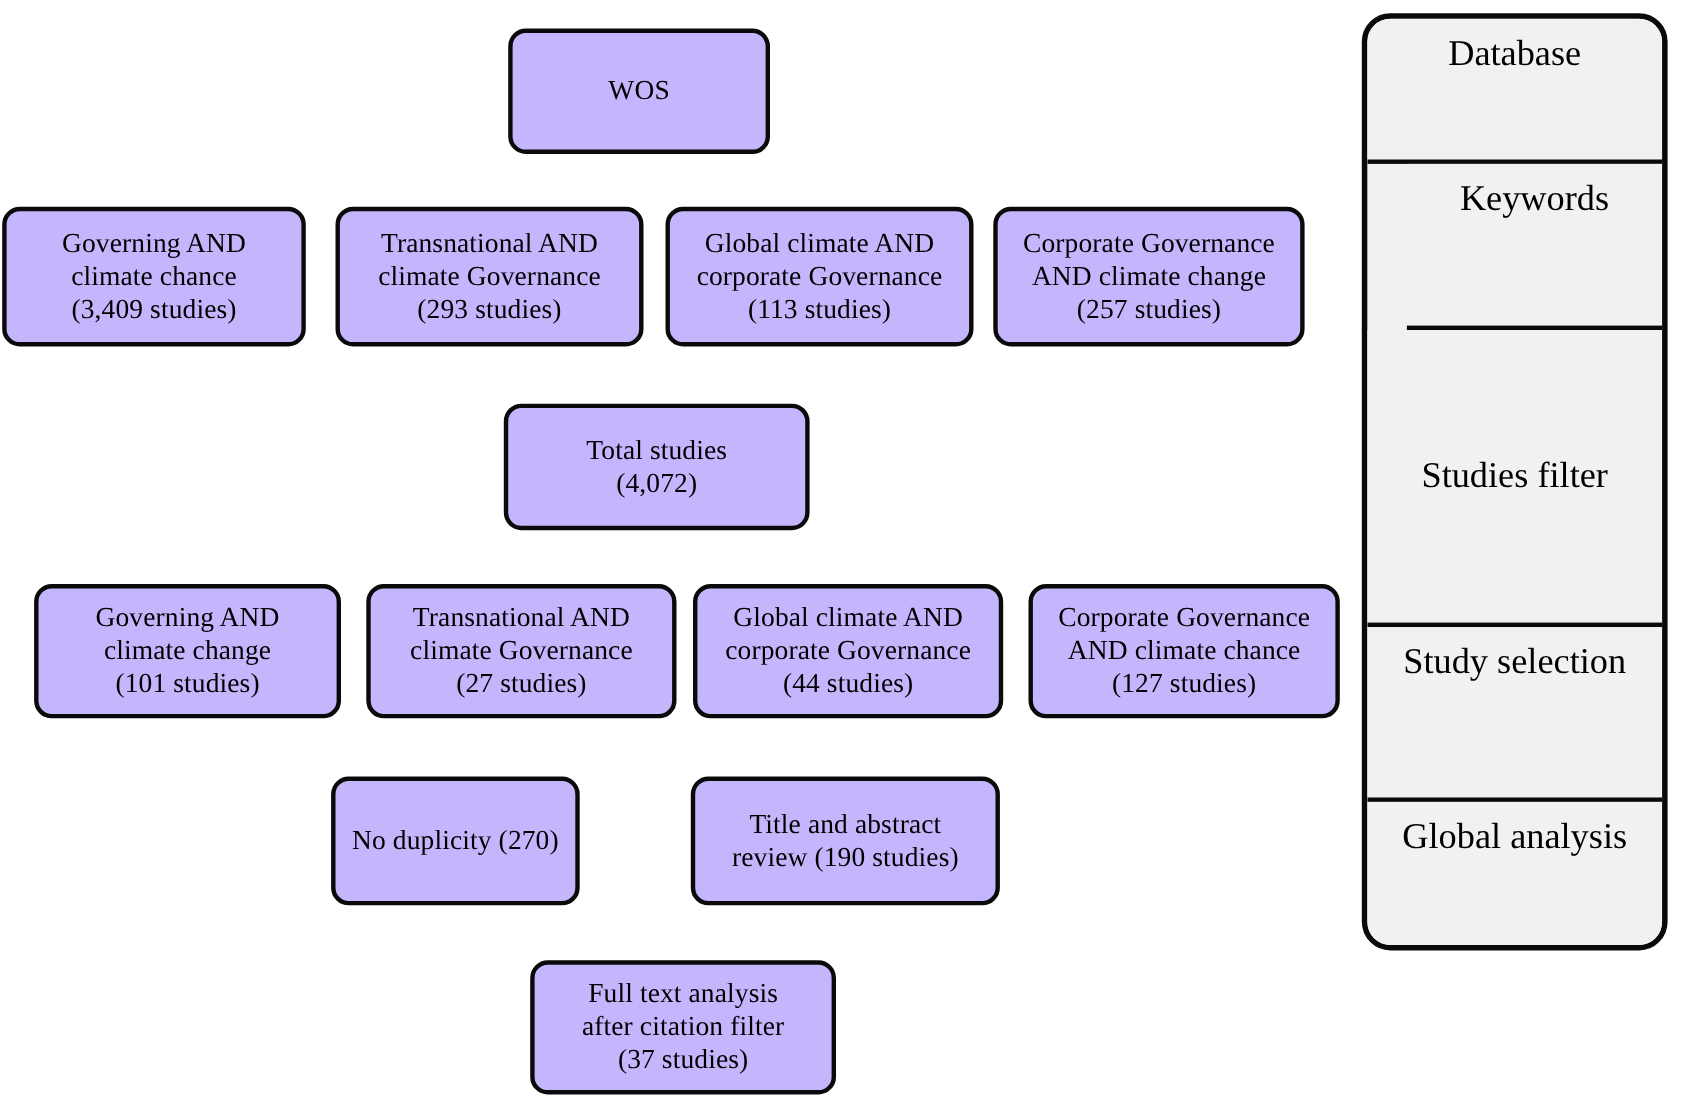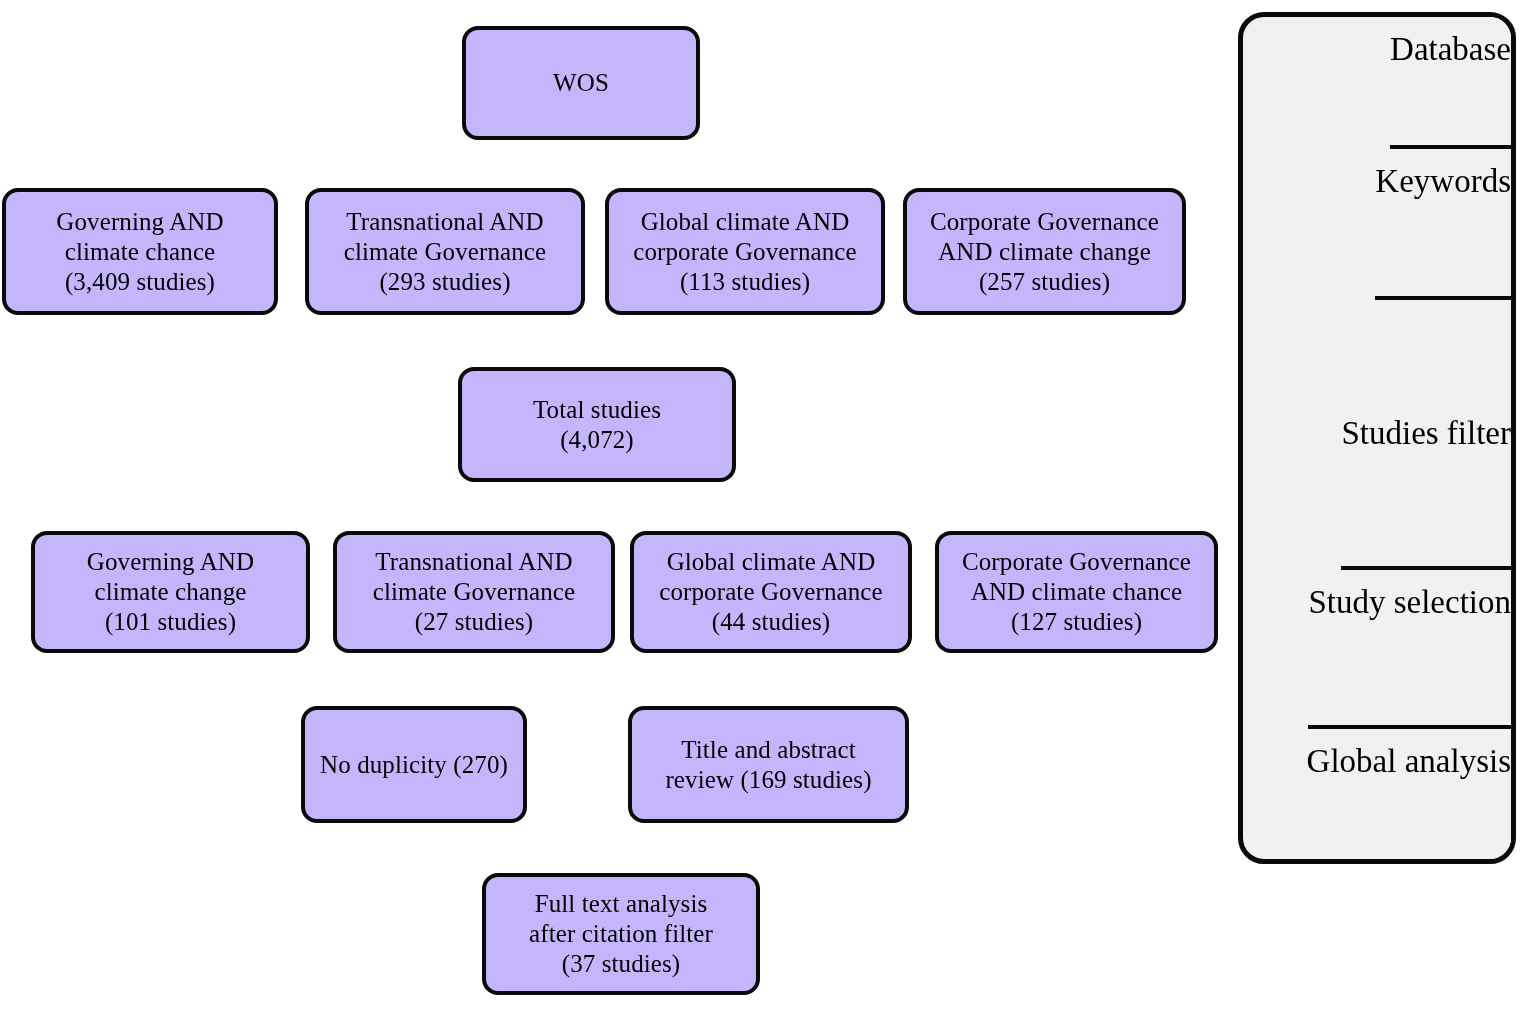--- a/index.html
+++ b/index.html
@@ -50,21 +50,20 @@
     top: 12px;
     width: 278px;
     height: 852px;
     box-sizing: border-box;
     background: #f1f1f1;
     border: 5px solid #0a0a0a;
     border-radius: 26px;
     display: flex;
     flex-direction: column;
     overflow: hidden;
-    align-items: flex-end;
   }
 
   .stage-cell {
     position: relative;
     box-sizing: border-box;
     background: #f1f1f1;
     display: flex;
     align-items: flex-start;
     justify-content: center;
     padding-top: 14px;
@@ -118,21 +117,21 @@
 corporate Governance
 (44 studies)</div>
 
   <div class="flow-box" style="left:935px; top:531px; width:283px; height:122px;">Corporate Governance
 AND climate chance
 (127 studies)</div>
 
   <div class="flow-box single-line" style="left:301px; top:706px; width:226px; height:117px;">No duplicity (270)</div>
 
   <div class="flow-box" style="left:628px; top:706px; width:281px; height:117px;">Title and abstract
-review (169 studies)</div>
+review (190 studies)</div>
 
   <div class="flow-box" style="left:482px; top:873px; width:278px; height:122px;">Full text analysis
 after citation filter
 (37 studies)</div>
 
   <div id="stage-rail">
     <div class="stage-cell" style="height:152px;">Database</div>
 
     <div class="stage-cell" style="height:175px;margin-left:36px;">Keywords</div>
 

